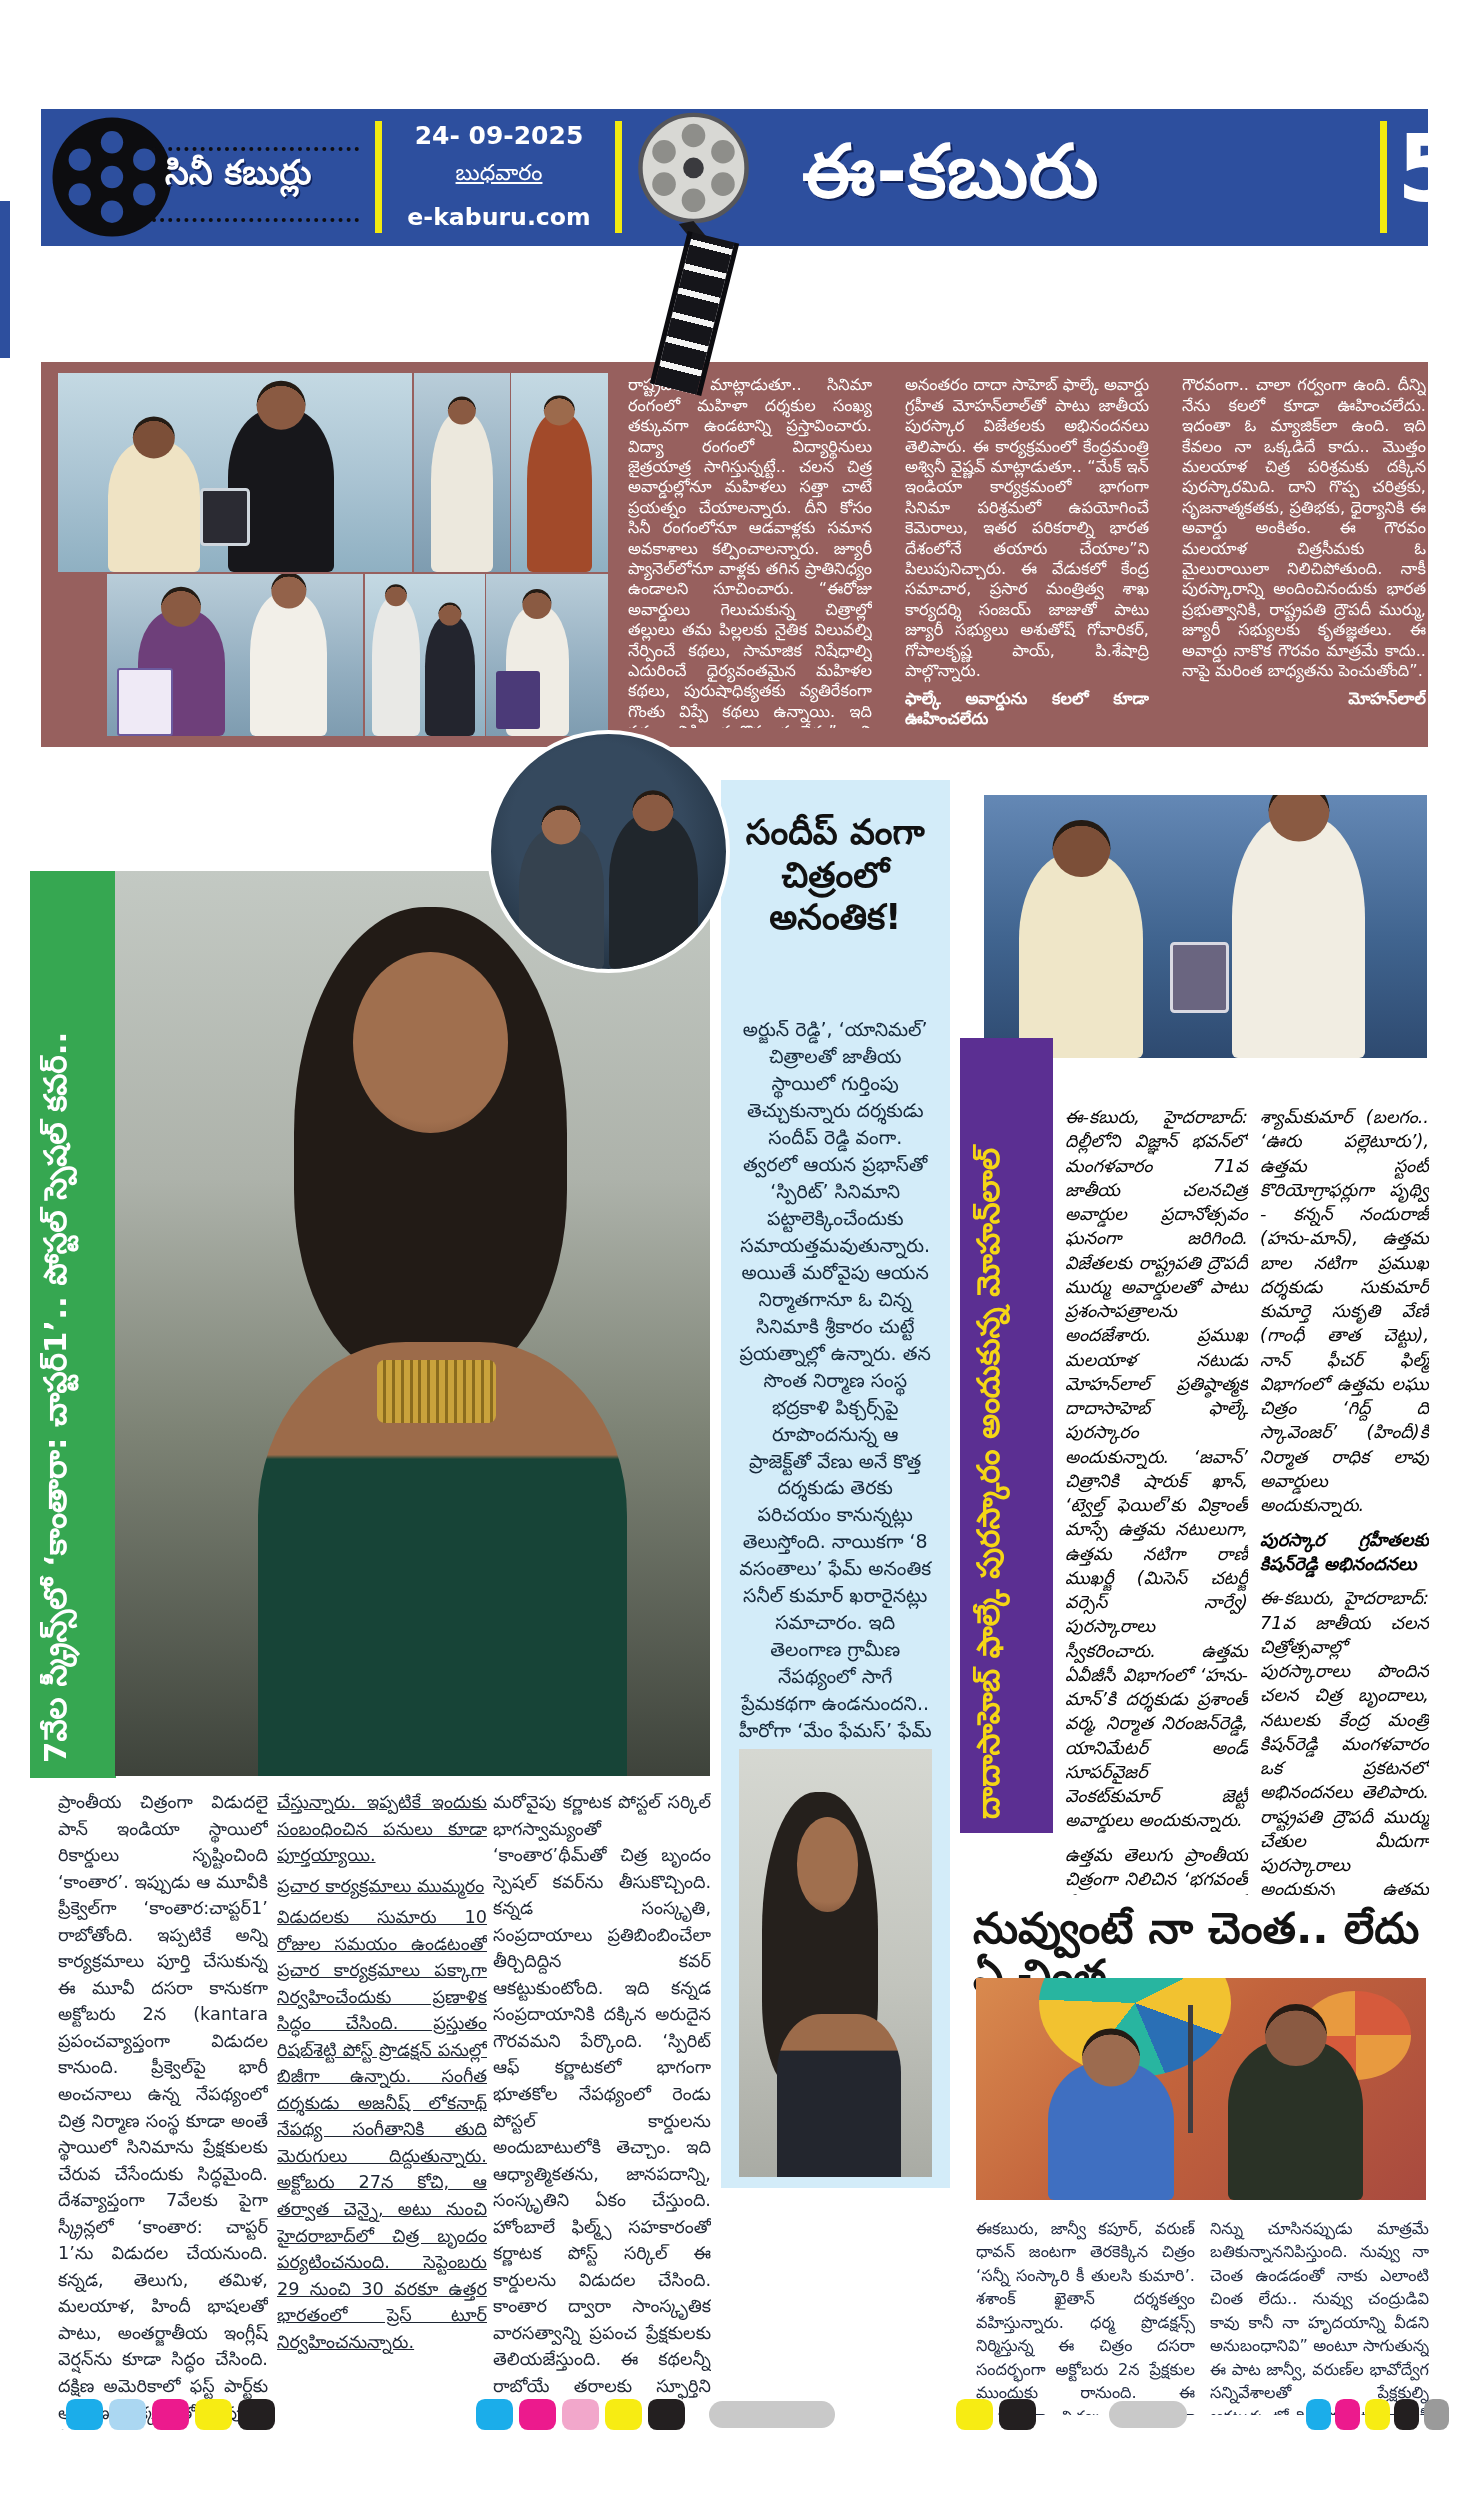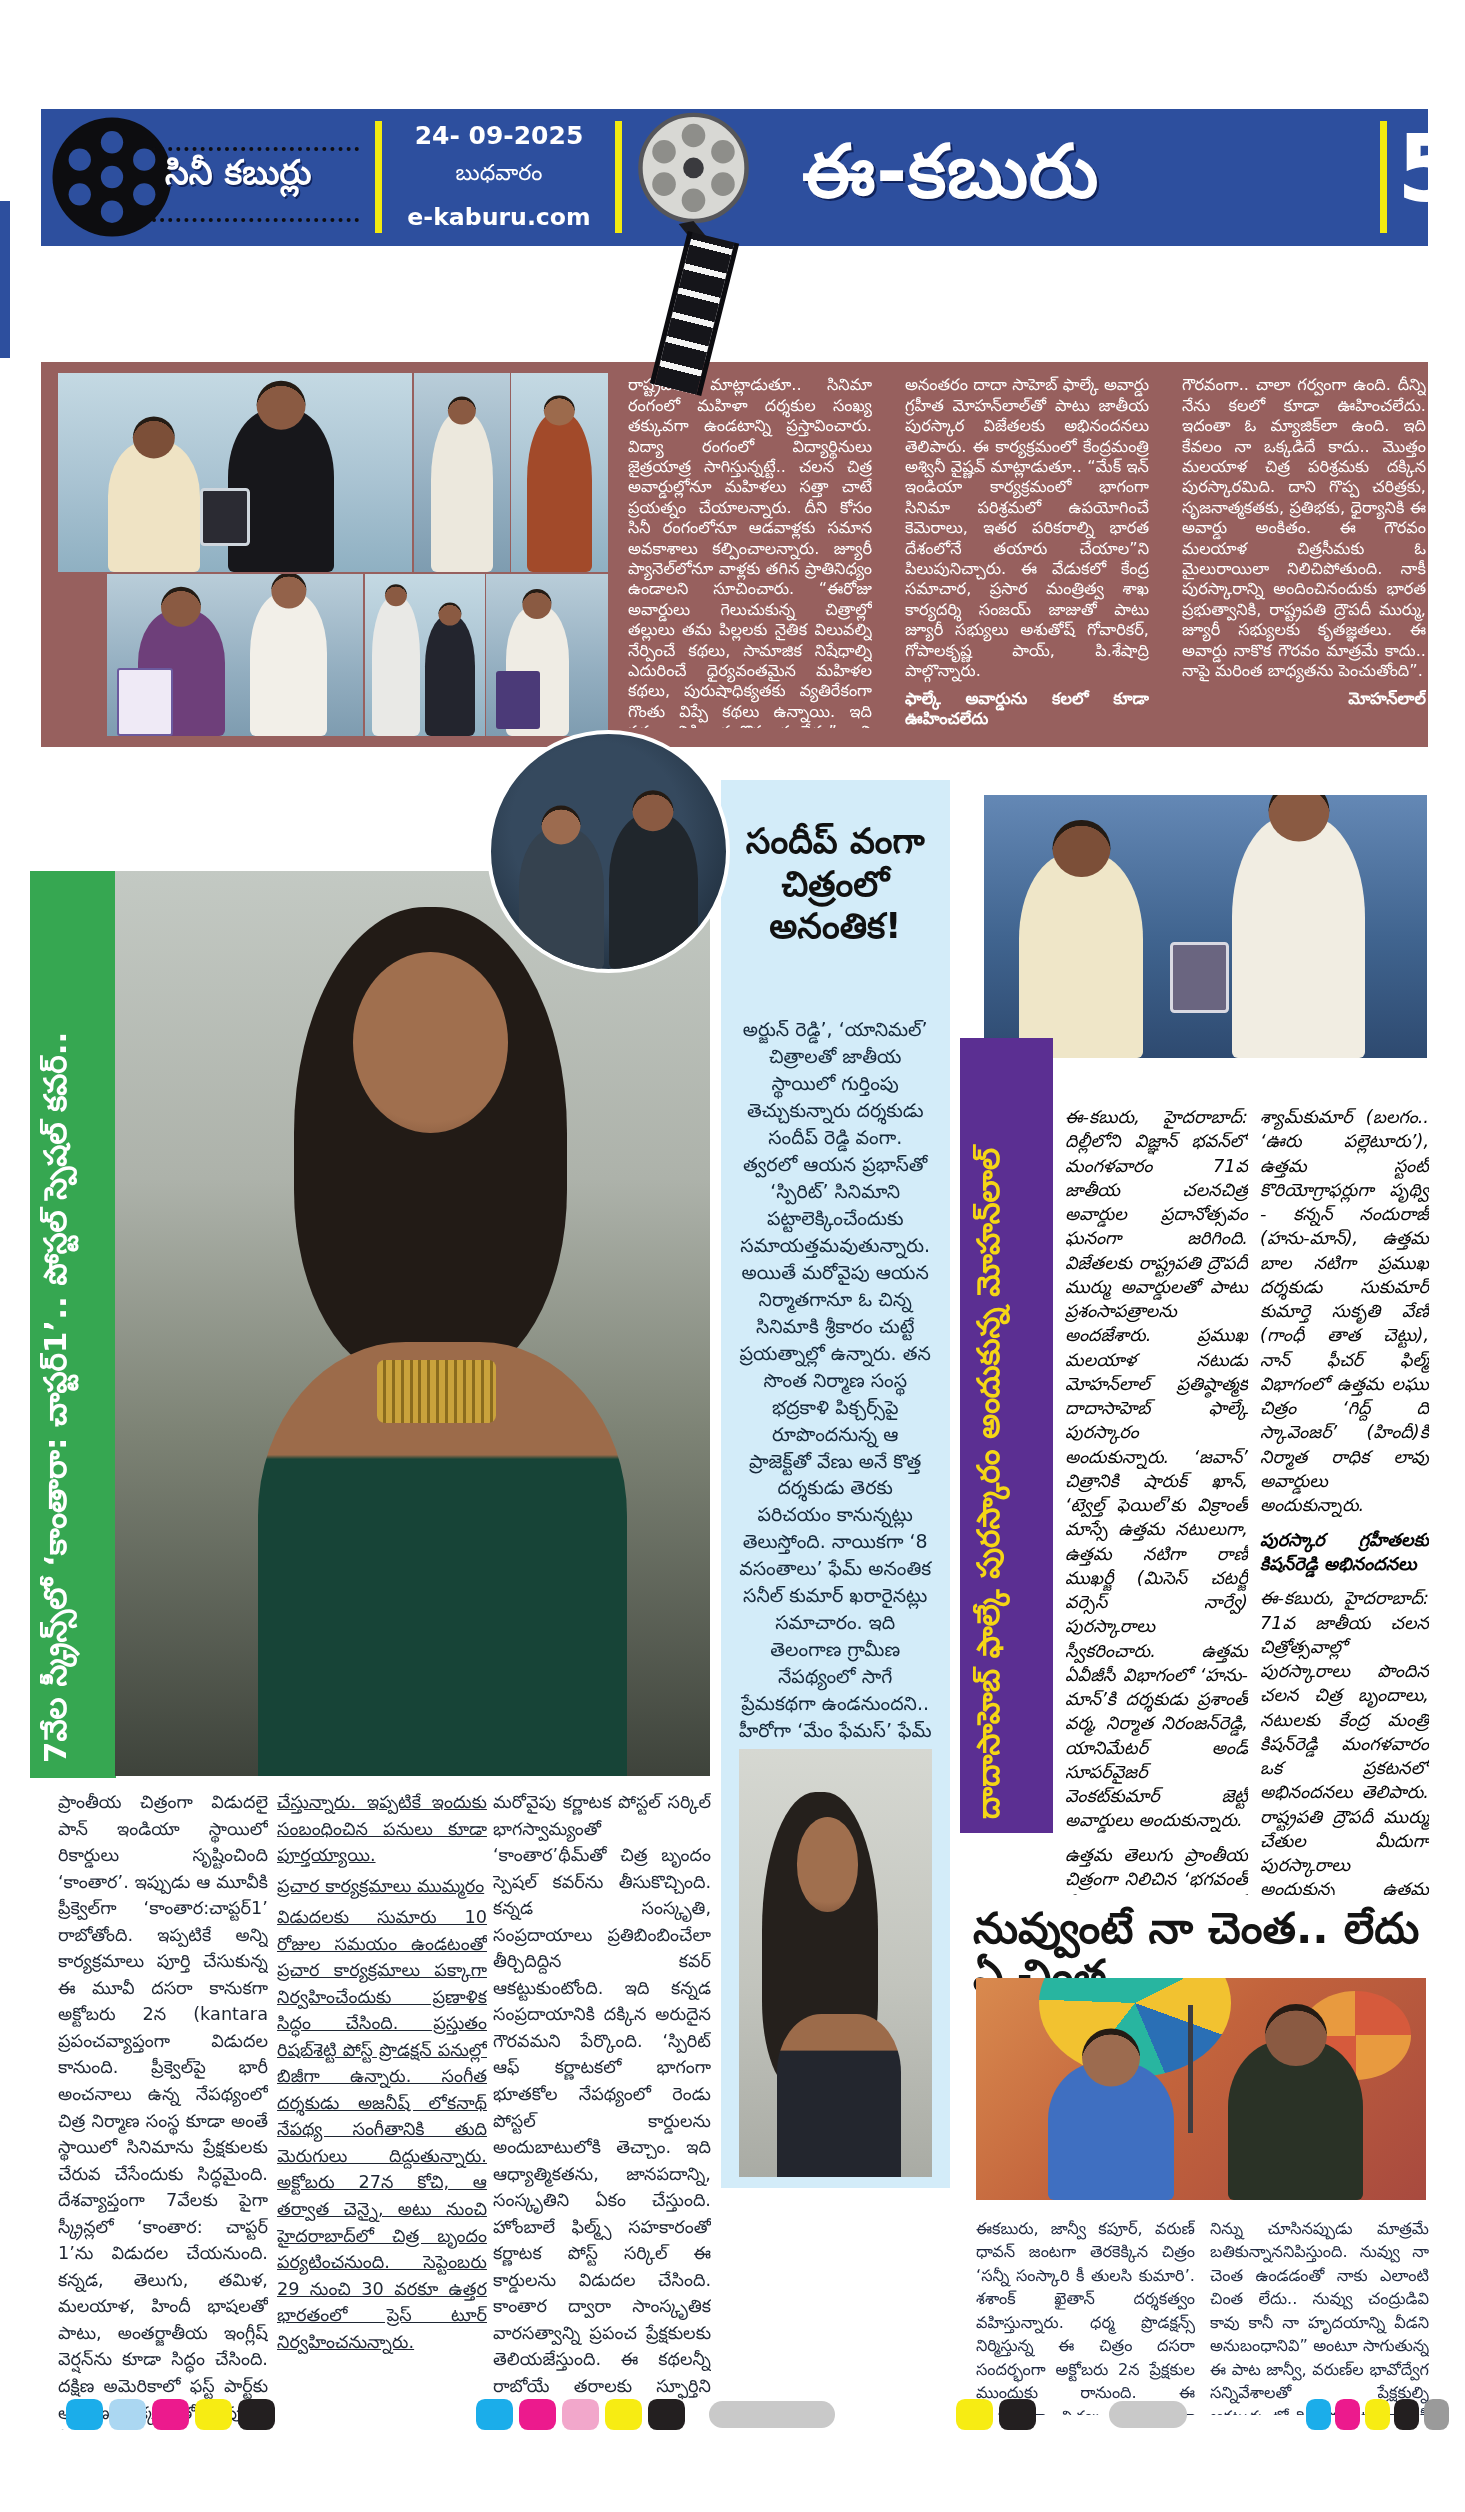--- a/index.html
+++ b/index.html
@@ -10,21 +10,21 @@
 
   
   .left-sliver{left:0;top:201px;width:10.3px;height:157px;background:#2d4f9e;}
   .masthead{left:41px;top:109px;width:1387px;height:137px;background:#2d4f9e;}
   .ybar{position:absolute;top:11.8px;width:7.4px;height:112px;background:#f2ea0f;}
   .brand{position:absolute;left:124px;top:46px;width:199px;color:#fff;
          font-size:34px;font-weight:bold;line-height:1.05;text-shadow:1.5px 1.5px 0 #10235c;}
   .dot-line{position:absolute;height:0;border-top:4.4px dotted #0e0e12;}
   .datebox{position:absolute;left:347px;top:11.8px;width:222px;text-align:center;color:#fff;}
   .datebox .d1{font-size:25px;font-weight:bold;}
-  .datebox .d2{font-size:22px;margin-top:10.3px;}
+  .datebox .d2{font-size:22px;margin-top:10.3px;text-decoration:underline;}
   .datebox .d3{font-size:23.6px;font-weight:bold;margin-top:11.8px;}
   .mast-title{position:absolute;left:761px;top:19px;width:517px;color:#fff;
               font-size:74px;font-weight:bold;letter-spacing:0.7px;text-shadow:2.2px 2.2px 0 #10235c;}
   .pageno{position:absolute;left:1356px;top:7.4px;color:#fff;font-size:92px;font-weight:bold;}
   .reel1{position:absolute;left:8.9px;top:5.9px;}
   .reel2{position:absolute;left:546px;top:0px;}
   .film-tail{left:668px;top:235px;width:43px;height:157px;z-index:1;transform:rotate(14deg);
              background:repeating-linear-gradient(0deg,#15151a 0 19px,#f4f4f4 19px 25px);
              border-left:5.2px solid #0c0c10;border-right:5.2px solid #0c0c10;}
 
@@ -52,21 +52,21 @@
   
   .green-strip{left:29.5px;top:871px;width:86px;height:907px;background:#36a751;}
   .green-strip .vtext{position:absolute;left:10.3px;top:14.8px;height:877px;width:68px;
         color:#fff;font-size:31px;font-weight:bold;overflow:hidden;line-height:1.0;}
   .kantara-photo{left:115px;top:871px;width:595px;height:905px;
         background:linear-gradient(180deg,#c3c9c3 0%,#adb2aa 34%,#7d8375 62%,#3e433b 100%);}
   .circle-inset{left:487px;top:730px;width:235px;height:235px;border-radius:50%;
         border:4.4px solid #fff;z-index:3;
         background:radial-gradient(circle at 45% 40%,#35495e 0 45%,#16222e 100%);}
   .sandeep-box{left:721px;top:780px;width:229px;height:1408px;background:#d3ecf9;}
-  .sandeep-title{position:absolute;left:14.8px;top:40px;width:199px;text-align:center;
+  .sandeep-title{position:absolute;left:14.8px;top:31px;width:199px;text-align:center;
         color:#111;font-size:35px;font-weight:bold;line-height:1.22;}
   .sandeep-body{position:absolute;left:17.7px;top:236px;width:193px;height:724px;
         color:#15283a;font-size:19px;line-height:1.42;text-align:center;overflow:hidden;}
   .mo-photo{left:984px;top:795px;width:443px;height:263px;
         background:linear-gradient(180deg,#6488b5 0%,#40648f 55%,#2e4a70 100%);}
   .purple-strip{left:960px;top:1038px;width:93px;height:795px;background:#5b2f92;}
   .purple-strip .vtext{position:absolute;left:13.3px;top:13.3px;height:768px;width:66px;
         color:#f5d615;font-size:31px;font-weight:bold;overflow:hidden;line-height:1.0;}
   .mo-col{position:absolute;top:1105px;height:790px;color:#050505;
         font-size:17.7px;line-height:1.37;text-align:justify;overflow:hidden;}

